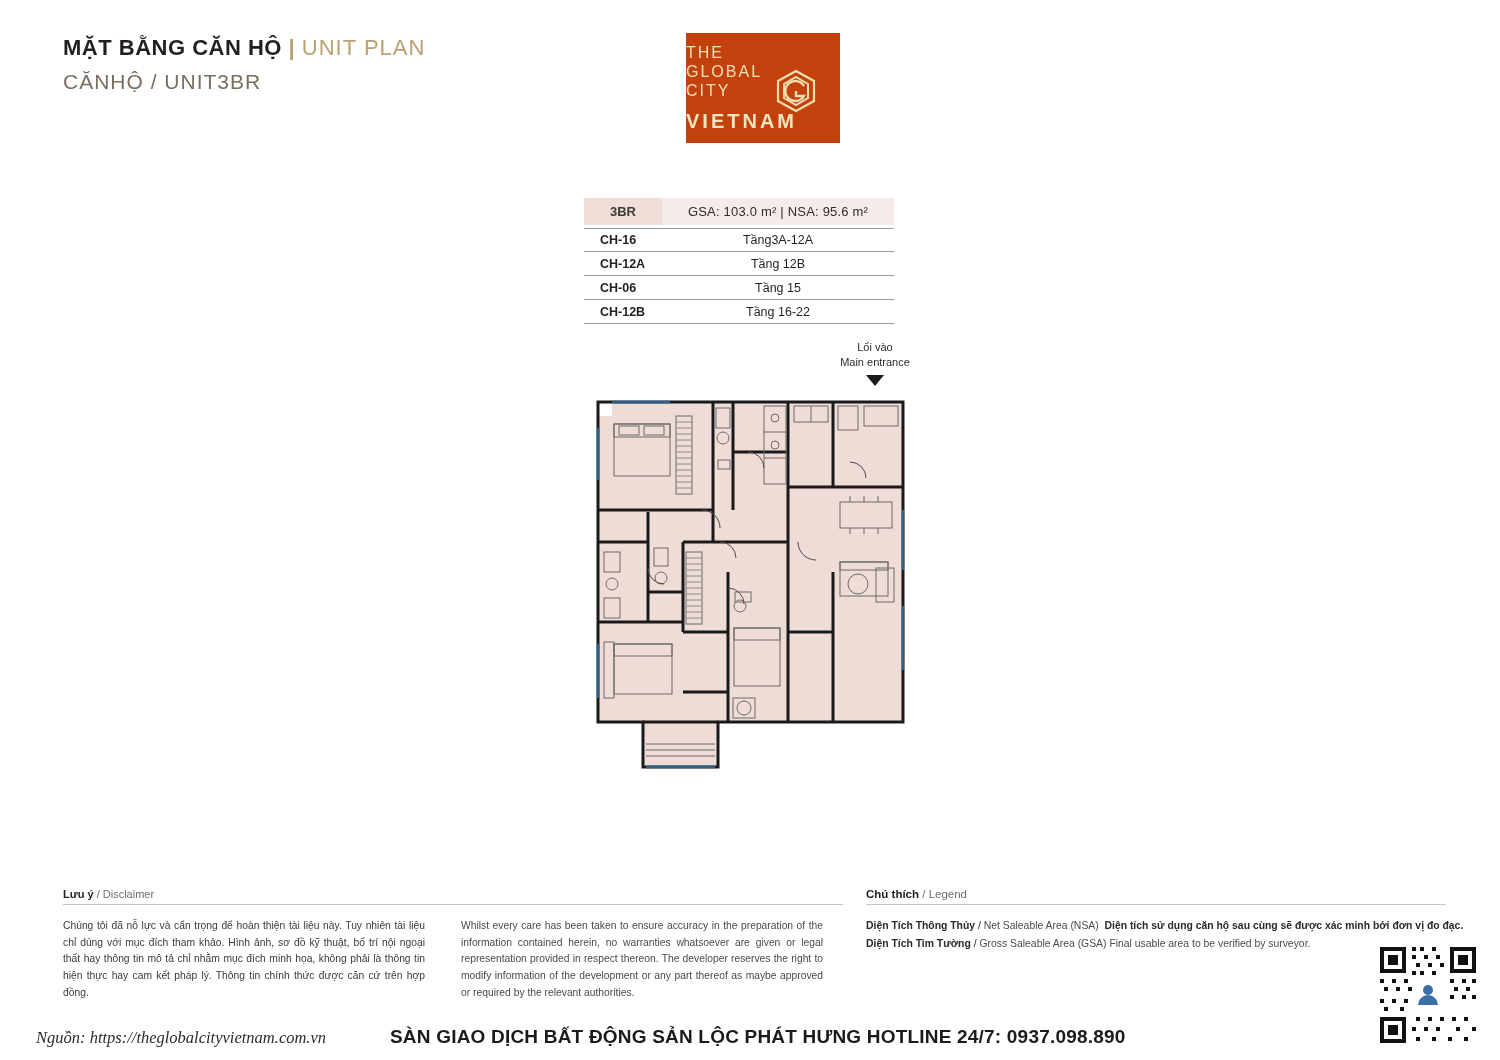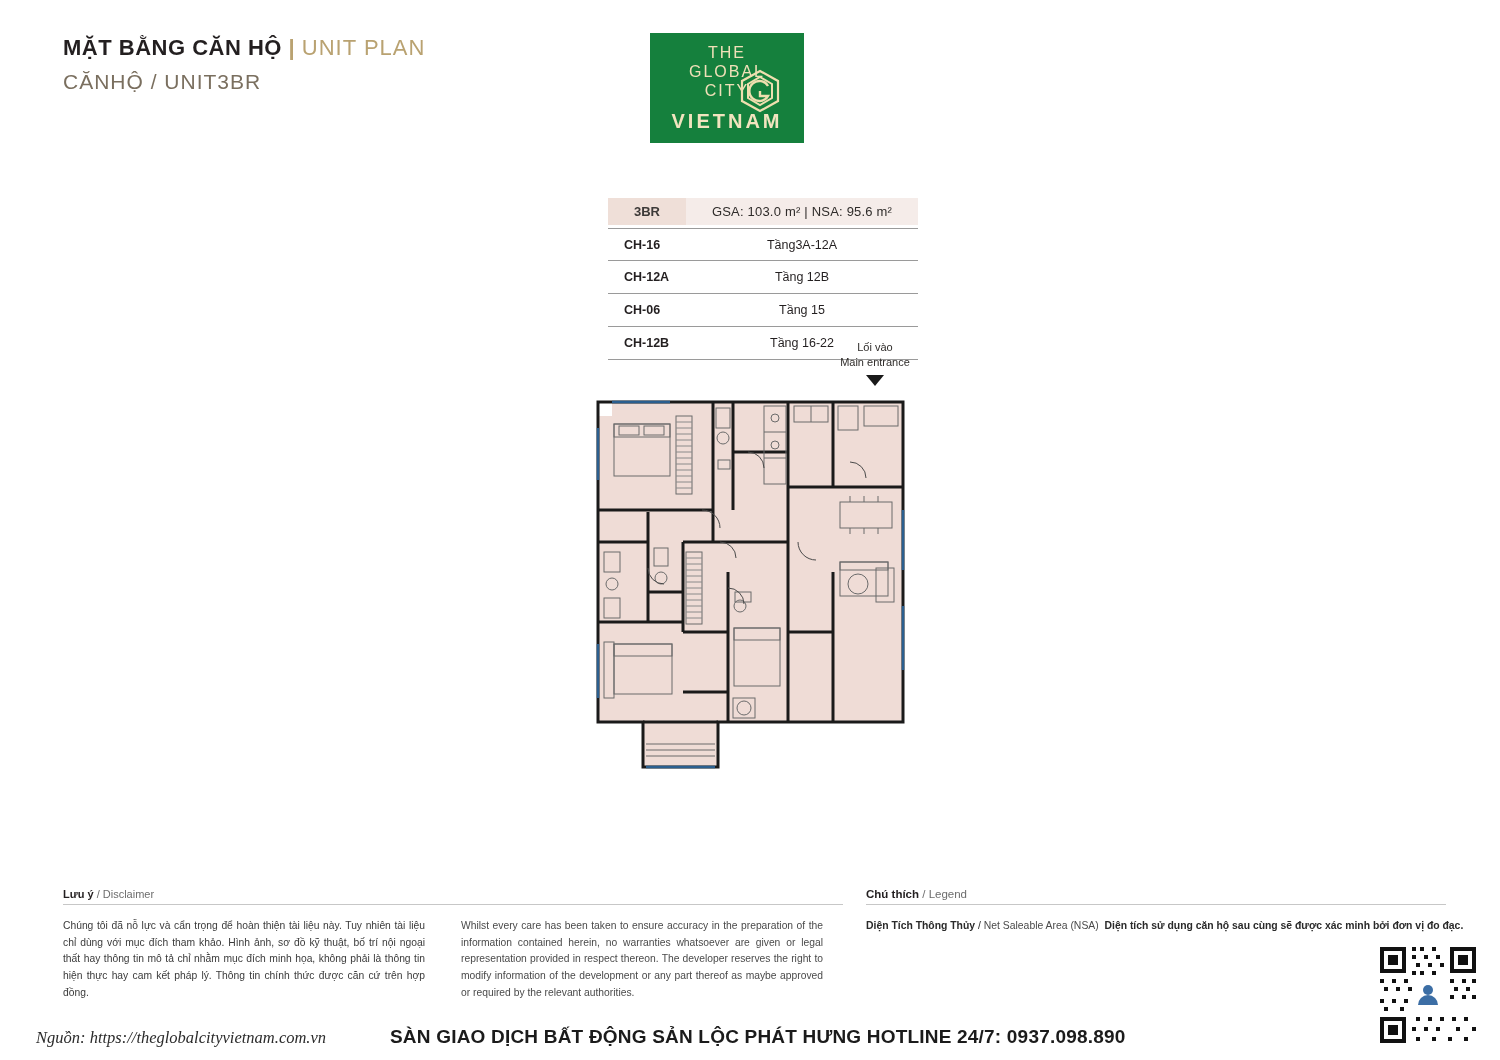--- a/index.html
+++ b/index.html
@@ -15,48 +15,48 @@
 
   
   .header { position:absolute; left:63px; top:36px; }
   .title-line1 { font-size:22px; font-weight:bold; letter-spacing:.5px; line-height:1.1; color:#231f20; }
   .title-line1 .sep { color:#b9a271; font-weight:bold; }
   .title-line1 .en { color:#b9a271; font-weight:normal; letter-spacing:1px; }
   .title-line2 { margin-top:10px; font-size:21px; color:#7a6f5f; letter-spacing:1px; }
 
   
   .logo {
-    position:absolute; left:650px; top:33px;
+    position:absolute; left:686px; top:33px;
     width:154px; height:110px;
-    background:#15803d;
+    background:#c2410c;
     color:#e8d6a8;
-    text-align:center;
+    text-align:left;
     padding-top:11px;
   }
   .logo .ln { font-size:16px; letter-spacing:2px; line-height:1.18; color:#f0e0b8; }
   .logo .big { font-size:20px; letter-spacing:3px; font-weight:bold; margin-top:9px; color:#f2e4bf; }
   .logo .mark {
     position:absolute; right:22px; top:36px; width:44px; height:44px;
   }
   .logo .mark svg { width:44px; height:44px; display:block; }
 
   
-  .unit-box { position:absolute; left:608px; top:198px; width:310px; }
+  .unit-box { position:absolute; left:584px; top:198px; width:310px; }
   .unit-head { display:flex; align-items:stretch; height:27px; }
   .unit-head .code {
     width:78px; background:#efdfd8; display:flex; align-items:center; justify-content:center;
     font-size:13px; font-weight:bold; color:#3d3a38;
   }
   .unit-head .areas {
     flex:1; background:#f5ece9; display:flex; align-items:center; justify-content:center;
     font-size:13px; color:#2f2c2a; letter-spacing:.2px;
   }
   .unit-head .areas .lbl { font-weight:normal; }
   .unit-rows { margin-top:3px; }
-  .unit-row { display:flex; align-items:center; height:33px; border-bottom:1px solid #9a9a9a; }
+  .unit-row { display:flex; align-items:center; height:24px; border-bottom:1px solid #9a9a9a; }
   .unit-row:first-child { border-top:1px solid #9a9a9a; }
   .unit-row .rcode { width:78px; font-size:12.5px; font-weight:bold; color:#231f20; padding-left:16px; }
   .unit-row .rfloor { flex:1; text-align:center; font-size:12.5px; color:#231f20; }
 
   
   .entrance { position:absolute; left:820px; top:340px; text-align:center; width:110px; }
   .entrance div { font-size:11px; color:#2f2c2a; line-height:1.35; }
   .entrance .arrow {
     margin:5px auto 0; width:0; height:0;
     border-left:9px solid transparent; border-right:9px solid transparent;
@@ -333,20 +333,26 @@
     <span class="en">/</span>
     <span class="en">Legend</span>
   </div>
   <div class="leg-rule"></div>
   <div class="leg-body">
     <div class="leg-row">
       <b>Diện Tích Thông Thủy</b>
       <span>/</span>
       <span class="light">Net Saleable Area (NSA)</span>
       &nbsp;<b>Diện tích sử dụng căn hộ sau cùng sẽ được xác minh bởi đơn vị đo đạc.</b>
+    </div>
+    <div class="leg-row">
+      <b>Diện Tích Tim Tường</b>
+      <span>/</span>
+      <span class="light">Gross Saleable Area (GSA)</span>
+      <span class="light">Final usable area to be verified by surveyor.</span>
     </div>
   </div>
 </div>
 
 <div class="source">Nguồn: https://theglobalcityvietnam.com.vn</div>
 <div class="hotline">SÀN GIAO DỊCH BẤT ĐỘNG SẢN LỘC PHÁT HƯNG HOTLINE 24/7: 0937.098.890</div>
 
 <div class="qr">
   <svg viewBox="0 0 104 104">
     <rect x="0" y="0" width="104" height="104" fill="#ffffff"></rect>

